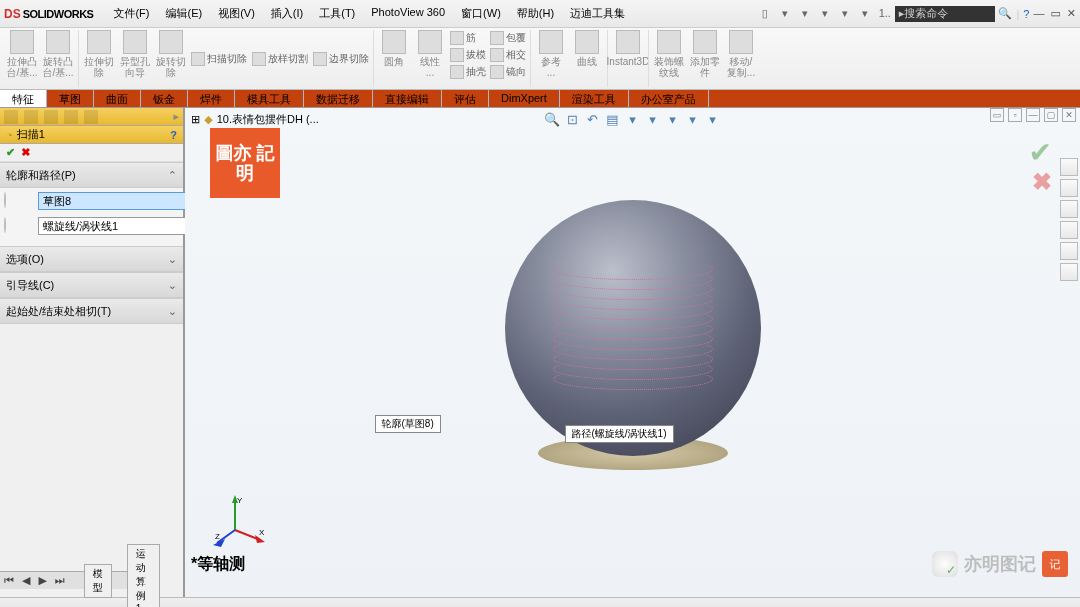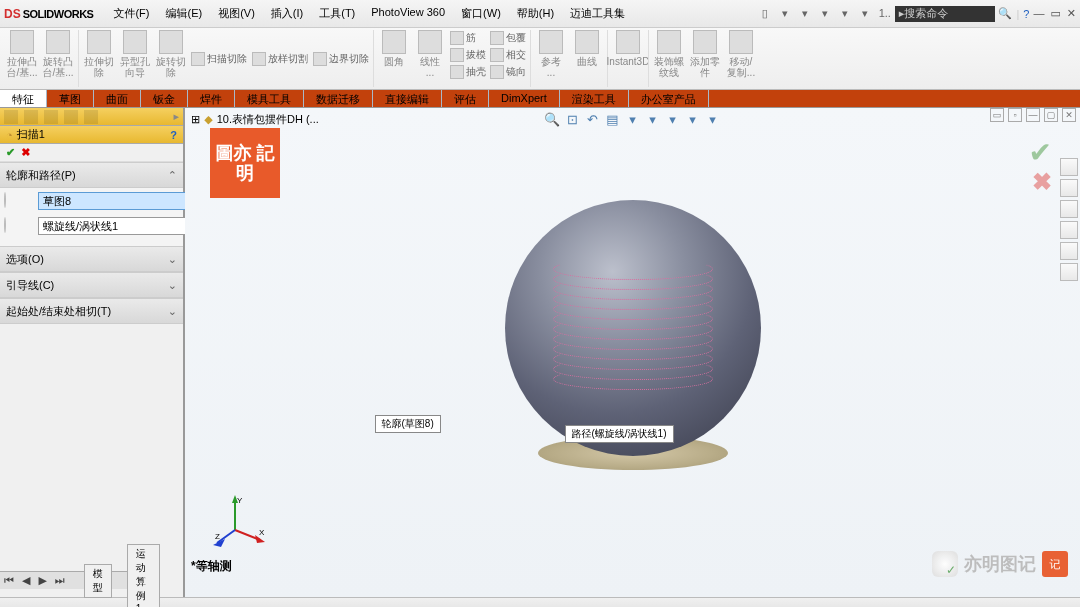--- a/index.html
+++ b/index.html
@@ -72,21 +72,21 @@
 .stamp-inner span { color: #fff; font-size: 18px; font-weight: bold; line-height: 20px; text-align: center; }
 
 .scene { position: absolute; left: 50%; top: 45%; transform: translate(-50%,-50%); }
 .sphere { width: 256px; height: 256px; border-radius: 50%; background: radial-gradient(circle at 42% 28%, #bcc0cc 0%, #8a8fa0 30%, #5e6276 60%, #4a4d5e 80%, #3a3d4a 100%); position: relative; }
 .base { width: 190px; height: 34px; background: radial-gradient(ellipse at center, #d4c8a8 0%, #b8ac88 60%, #a09470 100%); border-radius: 50%; position: absolute; bottom: -14px; left: 50%; transform: translateX(-50%); z-index: -1; }
 .helix { position: absolute; left: 50%; top: 50%; transform: translate(-50%,-50%); width: 160px; height: 140px; }
 .helix div { position: absolute; left: 0; border: 1px dotted #d870a0; border-radius: 50%; border-top-color: transparent; }
 .callout { position: absolute; background: #fff; border: 1px solid #888; padding: 1px 6px; font-size: 10px; white-space: nowrap; }
 .triad { position: absolute; left: 30px; bottom: 50px; }
 .triad svg { overflow: visible; }
-.view-label { position: absolute; left: 6px; bottom: 22px; font-size: 12px; font-weight: bold; text-align: right; }
+.view-label { position: absolute; left: 6px; bottom: 22px; font-size: 16px; font-weight: bold; text-align: right; }
 .btm-tabs { position: absolute; left: 0; bottom: 0; height: 18px; display: flex; align-items: center; background: #e0e0e0; width: 160px; border-top: 1px solid #aaa; }
 .btm-tabs .nav { padding: 0 4px; color: #444; }
 .btm-tabs .tb { padding: 2px 8px; border: 1px solid #aaa; background: #f0f0f0; font-size: 10px; margin-left: 15px; }
 .watermark { position: absolute; right: 12px; bottom: 20px; display: flex; align-items: center; gap: 6px; opacity: 0.95; }
 .wm-ic { width: 26px; height: 26px; background: radial-gradient(#fff,#ddd); border-radius: 6px; position: relative; }
 .wm-ic::after { content: "✓"; color: #6a6; position: absolute; right: 2px; bottom: 0; font-size: 12px; }
 .wm-txt { font-size: 18px; color: #bbb; font-weight: bold; }
 .wm-stamp { width: 26px; height: 26px; background: #e85a2a; color: #fff; font-size: 11px; display: flex; align-items: center; justify-content: center; border-radius: 3px; }
 
 

